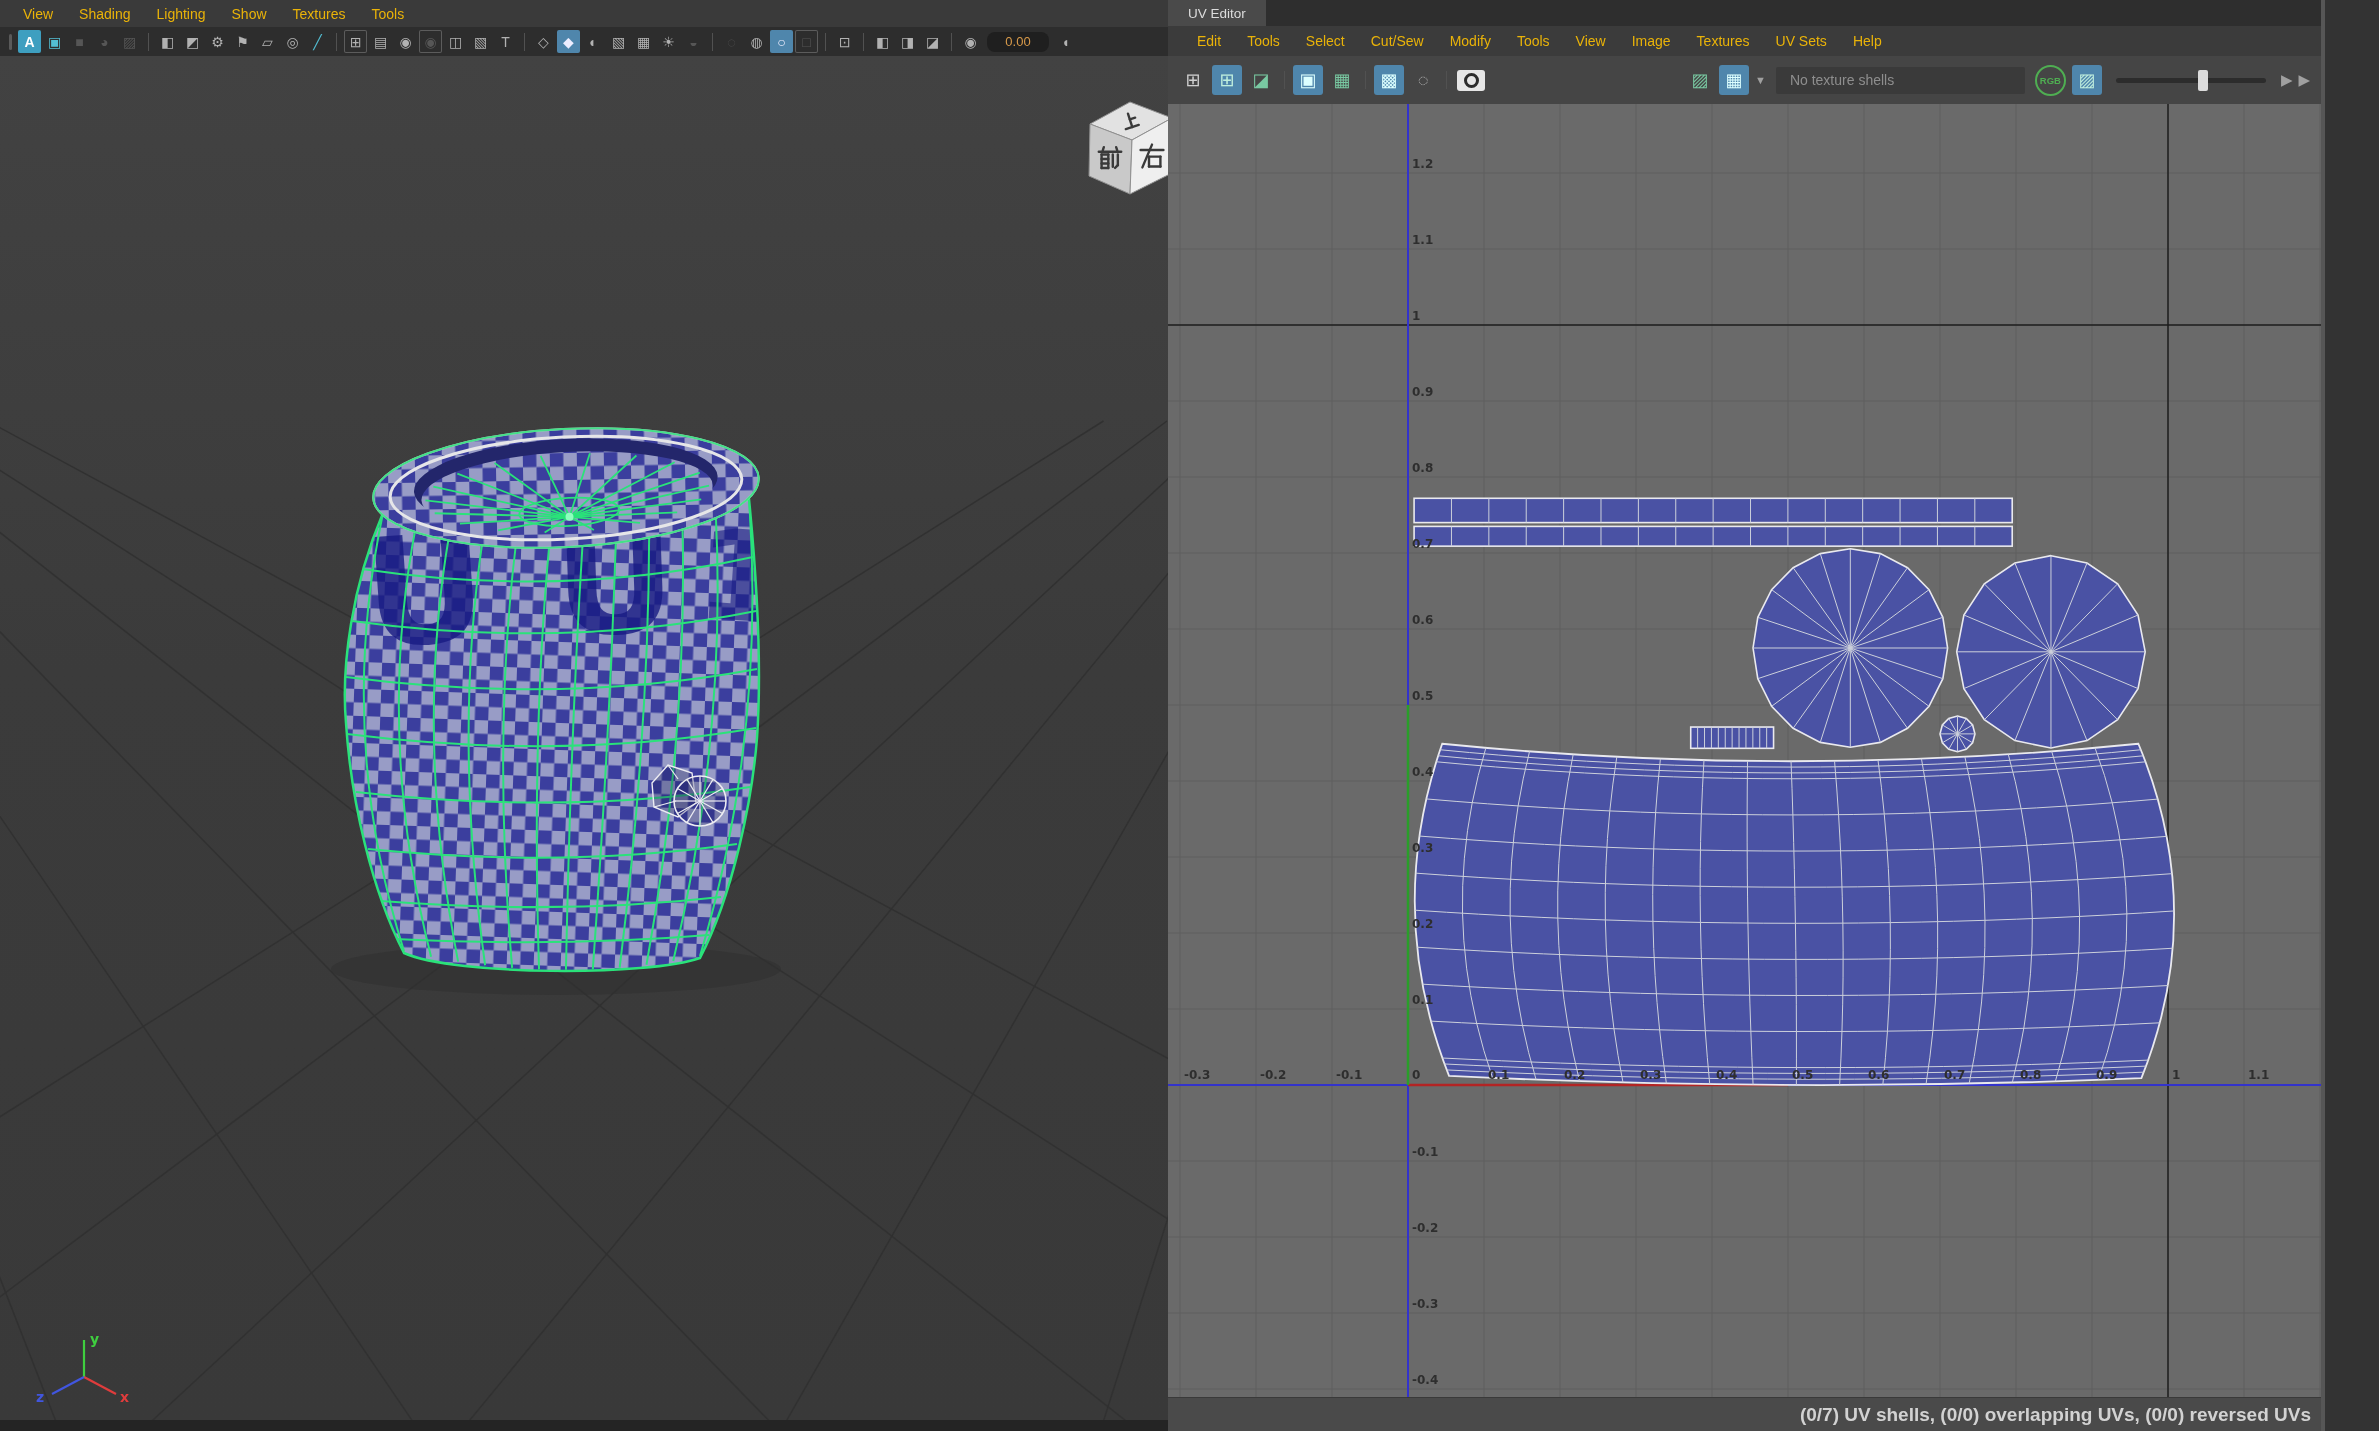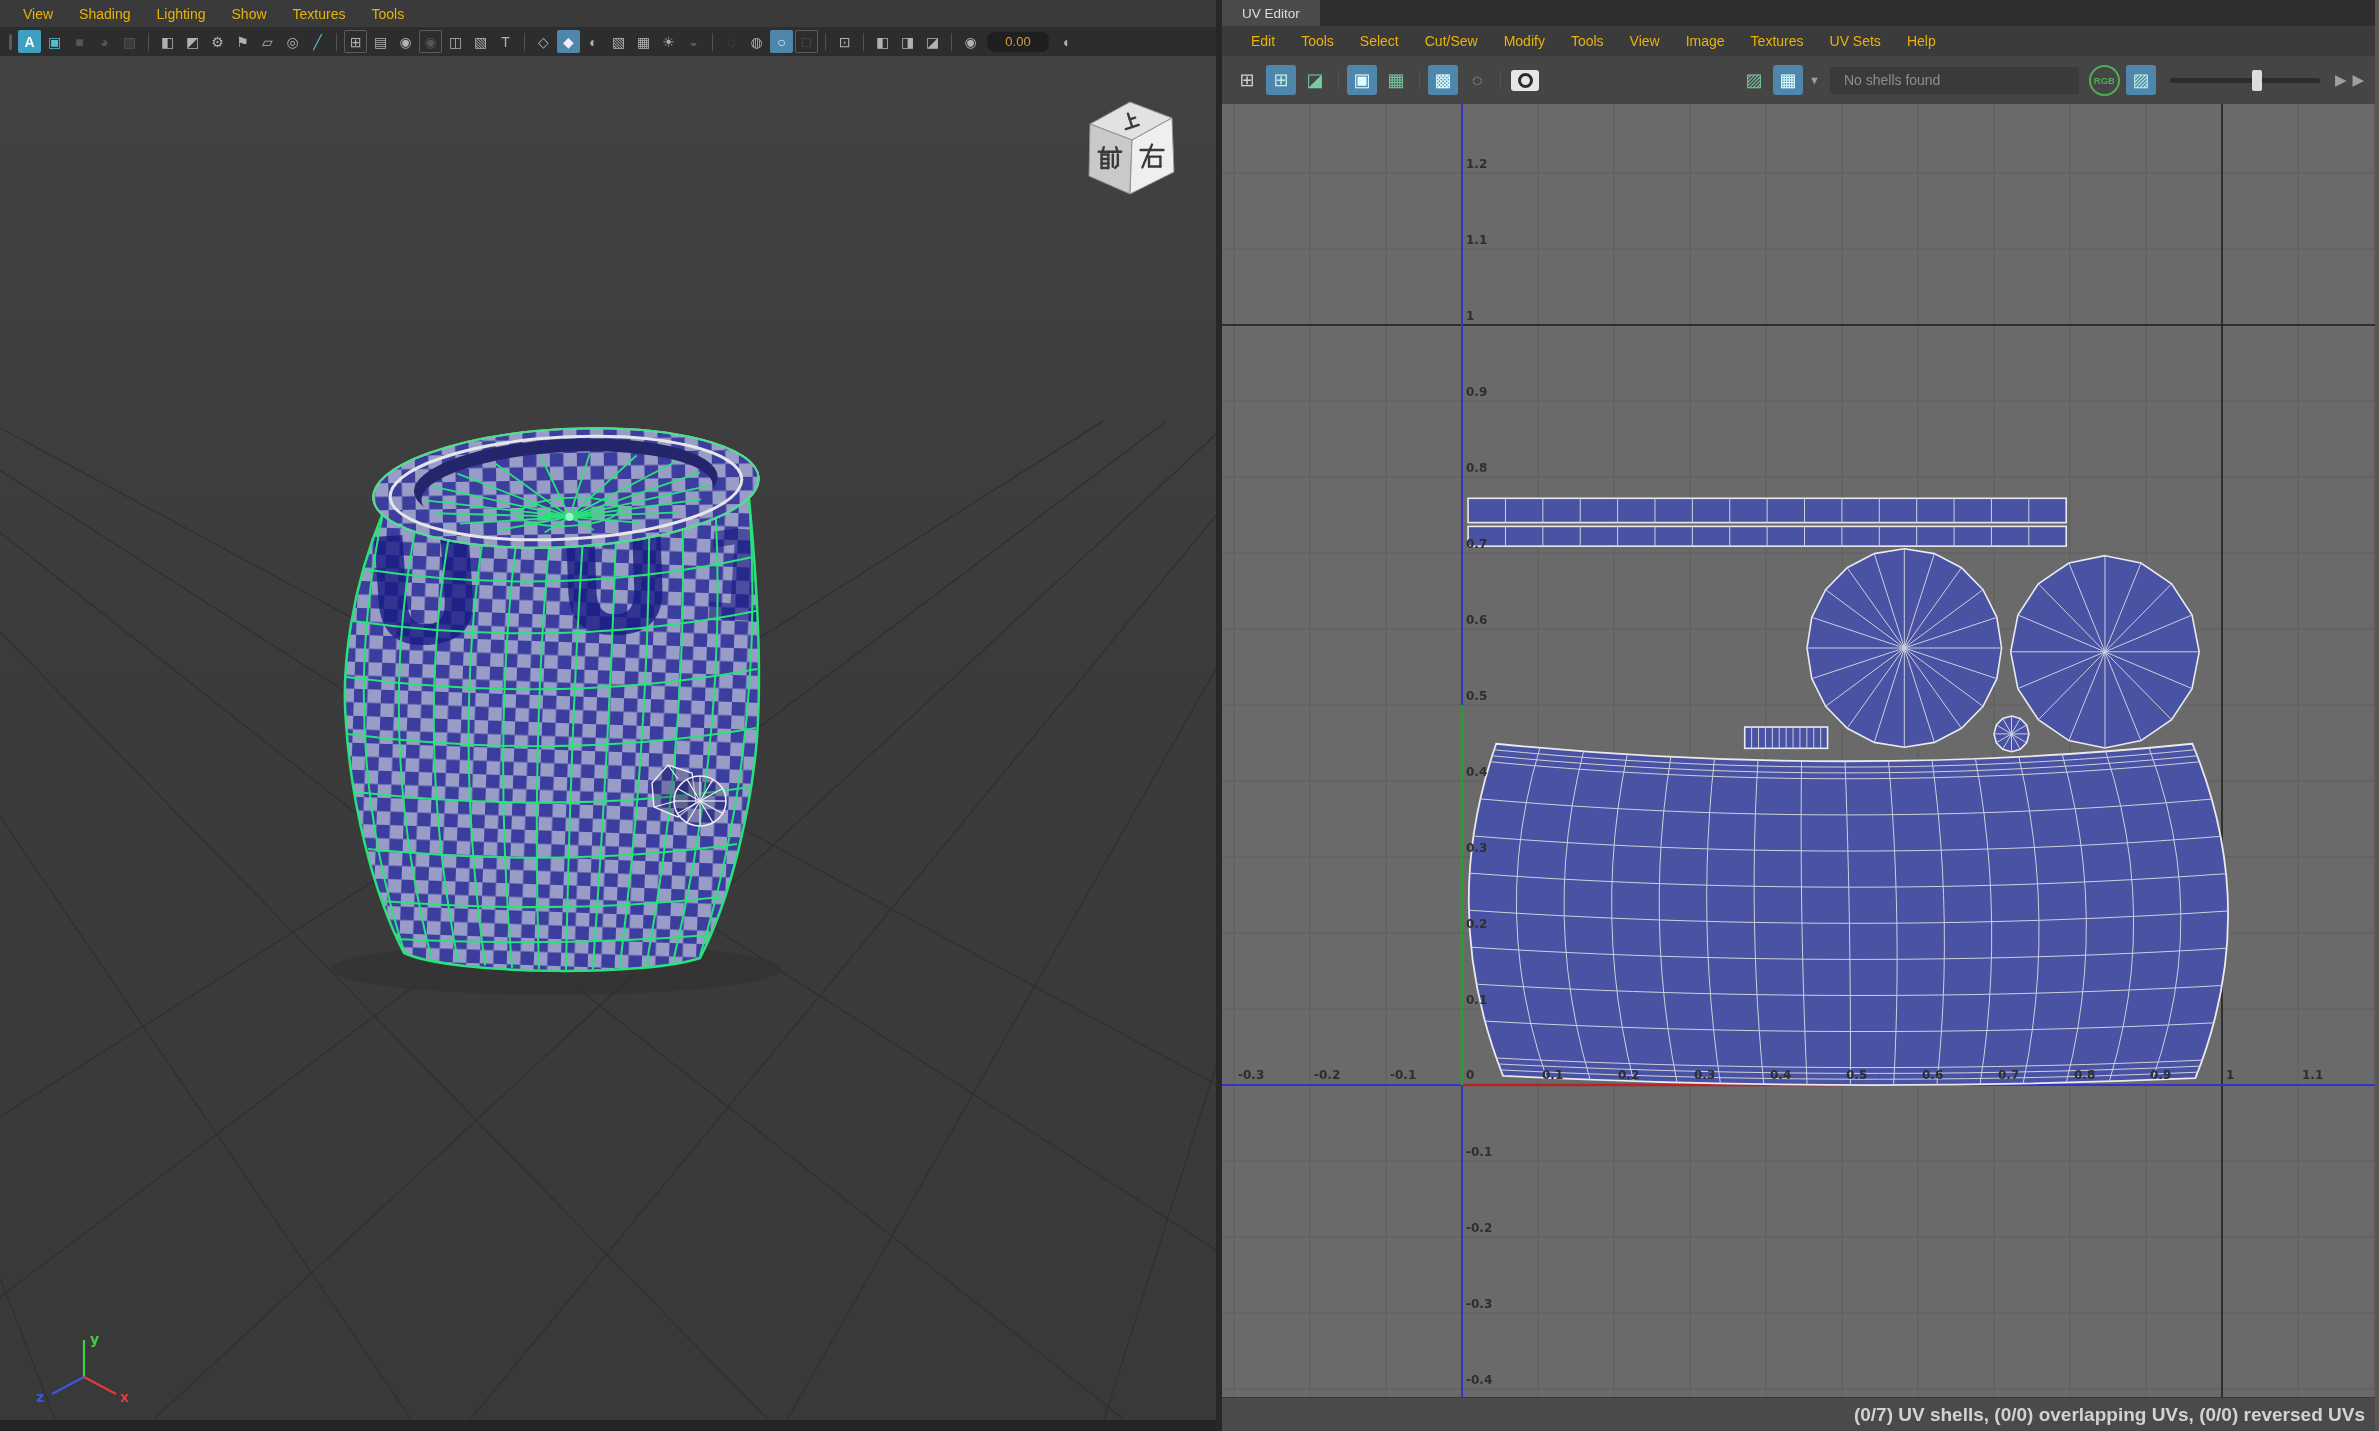--- a/index.html
+++ b/index.html
@@ -28,21 +28,21 @@
             background:linear-gradient(#424242,#3b3b3b 45%,#393939);}
   #vp-bottom{left:0;top:1420px;width:1216px;height:11px;background:#242424;}
   #persp-label{left:0;top:1386px;width:1216px;text-align:center;color:#e4e4e4;
                font-weight:bold;font-size:15px;}
   #view-cube{left:1068px;top:88px;width:120px;height:122px;}
   #axis-gizmo{left:14px;top:1330px;width:130px;height:95px;}
 
   #divider{left:1216px;top:0;width:6px;height:1431px;background:#272727;}
 
   
-  #uv-panel{left:1222px;top:0;width:1153px;height:1431px;background:#434343;
+  #uv-panel{left:1168px;top:0;width:1153px;height:1431px;background:#434343;
             border-right:4px solid #565656;}
   #uv-tabrow{height:26px;background:#2e2e2e;display:flex;align-items:stretch;}
   #uv-tab{background:#4a4a4a;color:#dcdcdc;font-size:13.5px;display:flex;align-items:center;
           padding:0 20px;}
   #uv-menubar{height:30px;background:#3b3b3b;display:flex;align-items:center;padding-left:16px;}
   #uv-toolbar{height:48px;background:#454545;display:flex;align-items:center;padding:0 8px;}
   .uvico{width:30px;height:30px;margin:0 2px;border-radius:3px;display:flex;align-items:center;
          justify-content:center;font-size:18px;color:#cfcfcf;flex:none;}
   .uvico.selb{background:#4f86ac;color:#dff;}
   .uvico.green{color:#79c9a2;}
@@ -308,21 +308,21 @@
         <span class="tsep"></span>
         <span class="uvico selb">▩</span>
         <span class="uvico ">◌</span>
         <span class="tsep"></span>
         <span class="cam"></span>
       </span>
     <span class="uvspacer"></span>
     <span class="uvico green">▨</span>
     <span class="uvico selb">▦</span>
     <span class="caret">▼</span>
-    <span id="texfield">No shells found</span>
+    <span id="texfield">No texture shells</span>
     <span id="rgbbadge">RGB</span>
     <span class="uvico selb green">▨</span>
     <span id="uv-slider">
       <span id="uv-slider-handle"></span>
     </span>
     <span class="chev">▶</span>
     <span class="chev">▶</span>
   </div>
   <div id="uv-canvas">
     <svg id="uv-svg" width="1153" height="1293">

